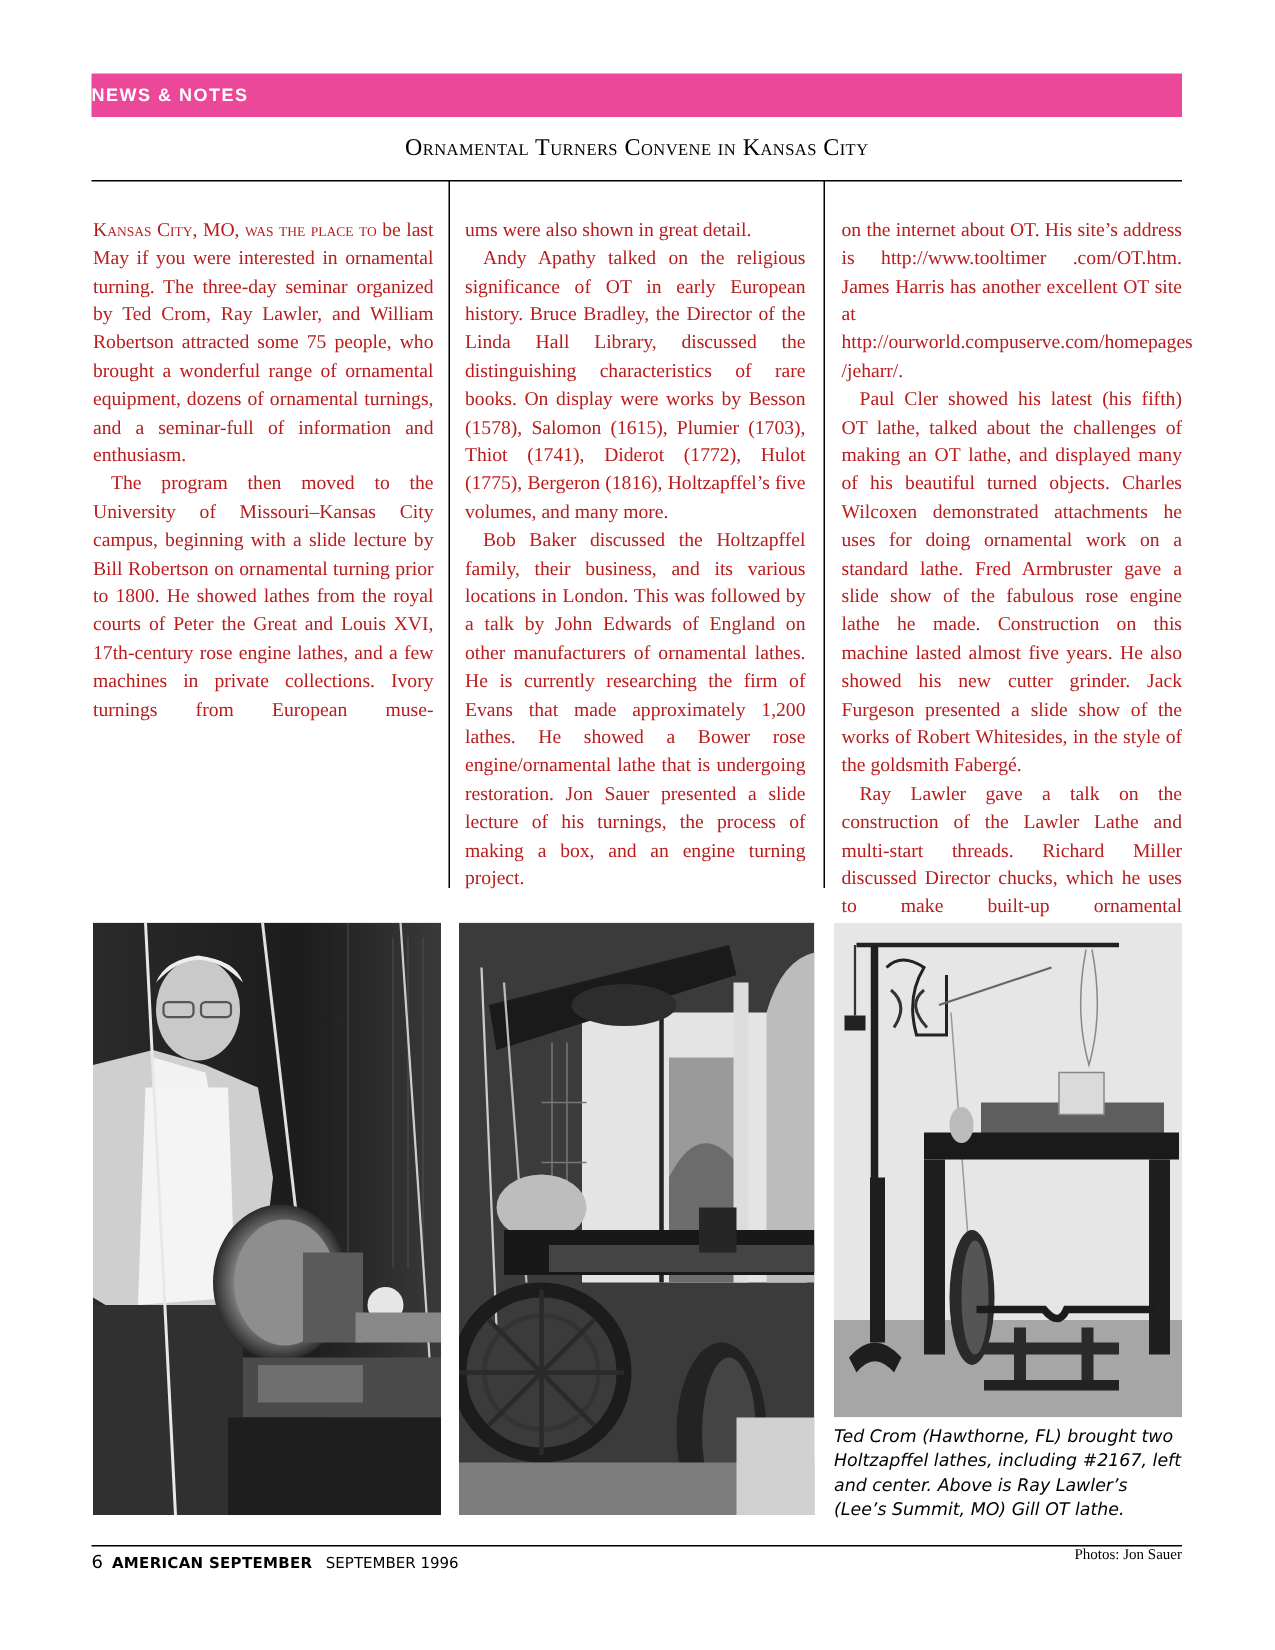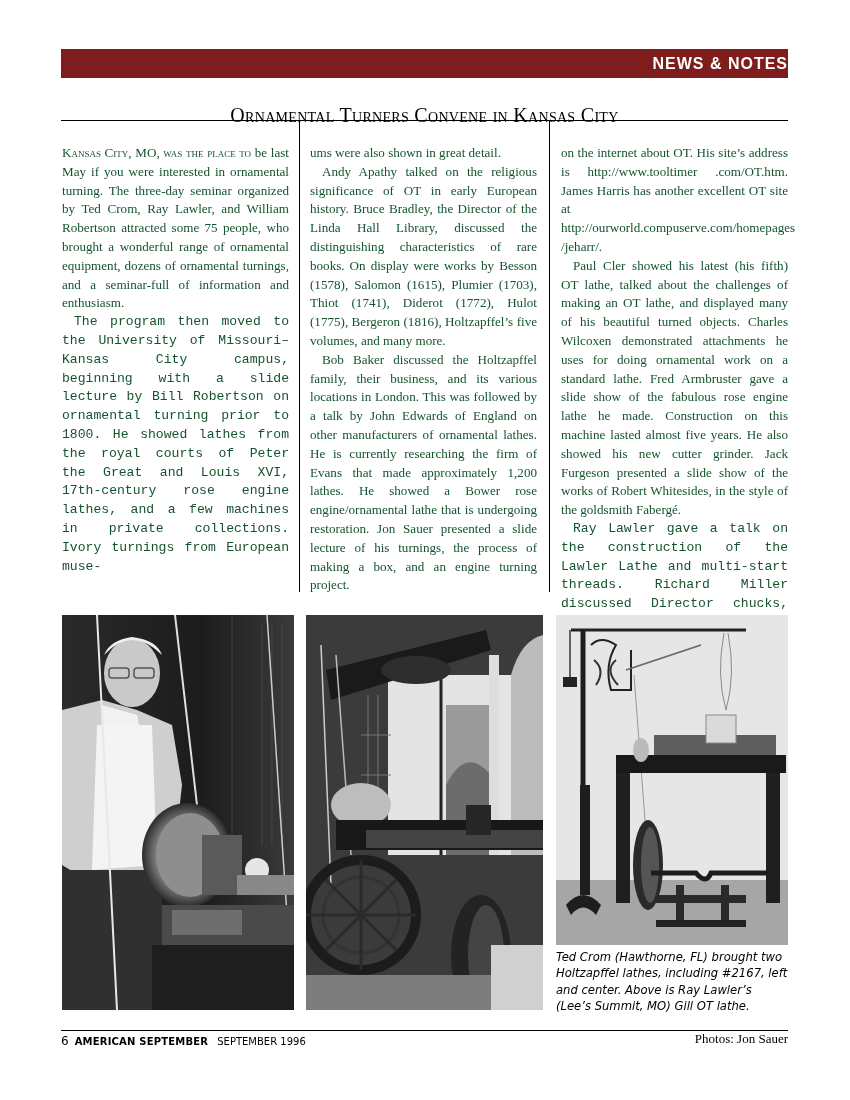--- a/index.html
+++ b/index.html
@@ -1,57 +1,57 @@
 <!DOCTYPE html>
 <html><head>
 <meta charset="utf-8">
 <style>
   html, body { margin: 0; padding: 0; background: #ffffff; }
   body { width: 850px; height: 1100px; position: relative; overflow: hidden; }
   .banner {
     position: absolute; left: 61px; top: 49px; width: 727px; height: 29px;
-    background: #7f1d1d; color: #fff; text-align: right;
+    background: #ec4899; color: #fff; text-align: left;
     font-family: "Liberation Sans", sans-serif; font-weight: bold;
-    font-size: 16px; line-height: 29px; letter-spacing: 1px;
+    font-size: 12px; line-height: 29px; letter-spacing: 1px;
   }
   .title {
     position: absolute; left: 61px; top: 84px; width: 727px; text-align: center;
-    font-family: "Liberation Serif", serif; font-size: 20px; line-height: 30px;
-    color: #000; font-variant: small-caps; letter-spacing: 0.3px; margin-top: 16px;
+    font-family: "Liberation Serif", serif; font-size: 16px; line-height: 30px;
+    color: #000; font-variant: small-caps; letter-spacing: 0.3px;
   }
   .rule-top {
     position: absolute; left: 61px; top: 120px; width: 727px; height: 1px; background: #000;
   }
   .vdiv { position: absolute; top: 120px; width: 1px; height: 472px; background: #000; }
   .col {
     position: absolute; top: 144px; width: 227px;
     font-family: "Liberation Serif", serif; font-size: 13.1px; line-height: 18.8px;
-    color: #14532d; text-align: justify;
+    color: #b91c1c; text-align: justify;
   }
   .col p { margin: 0; }
   .col p.indent { text-indent: 12px; }
-  .col p.last { text-align-last: justify; font-family: Liberation Mono, monospace; }
+  .col p.last { text-align-last: justify; }
   .lead-sc { font-variant: small-caps; }
   .photo { position: absolute; overflow: hidden; }
   .caption {
     position: absolute; left: 556px; top: 949px; width: 232px;
     font-family: "DejaVu Sans", sans-serif; font-size: 11.6px; line-height: 16.4px; color: #000; font-style: italic;
   }
   .rule-bottom {
     position: absolute; left: 61px; top: 1030px; width: 727px; height: 1px; background: #000;
   }
   .footer-left {
     position: absolute; left: 61px; top: 1034px; font-family: "DejaVu Sans", sans-serif;
     font-size: 10px; color: #000; line-height: 14px; white-space: nowrap;
   }
   .footer-left .pg { font-size: 12px; margin-right: 6px; }
   .footer-left .mag { font-weight: bold; margin-right: 9px; letter-spacing: 0.2px; }
   .footer-right {
     position: absolute; right: 62px; top: 1031px; font-family: "Liberation Serif", serif;
-    font-size: 13px; color: #000;
+    font-size: 10px; color: #000;
   }
 </style>
 </head>
 <body>
 
 <div class="banner">
   <span>NEWS &amp; NOTES</span>
 </div>
 <div class="title">Ornamental Turners Convene in Kansas City</div>
 <div class="rule-top"></div>

